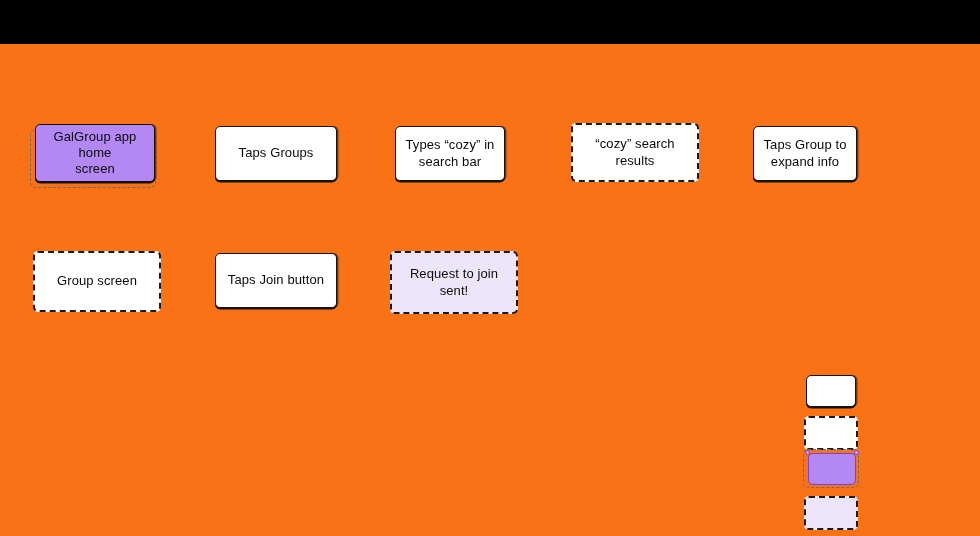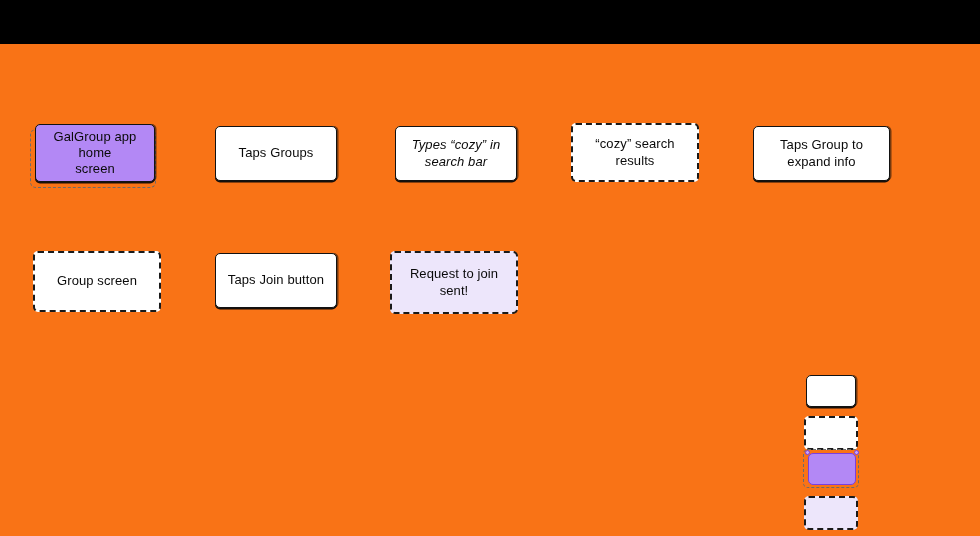--- a/index.html
+++ b/index.html
@@ -95,31 +95,31 @@
 
   <div class="node solid fill-purple" style="left:35px; top:80px; width:120px; height:58px; z-index:2;">
     <span>GalGroup app home
 screen</span>
   </div>
 
   <div class="node solid fill-white" style="left:215px; top:82px; width:122px; height:55px;justify-content:center;">
     <span>Taps Groups</span>
   </div>
 
-  <div class="node solid fill-white" style="left:395px; top:82px; width:122px; height:55px;font-style:italic;">
+  <div class="node solid fill-white" style="left:395px; top:82px; width:110px; height:55px;">
     <span>Types “cozy” in
 search bar</span>
   </div>
 
   <div class="node dashed fill-white" style="left:571px; top:79px; width:128px; height:59px;">
     <span>“cozy” search
 results</span>
   </div>
 
-  <div class="node solid fill-white" style="left:753px; top:82px; width:137px; height:55px;">
+  <div class="node solid fill-white" style="left:753px; top:82px; width:104px; height:55px;">
     <span>Taps Group to
 expand info</span>
   </div>
 
   <div class="node dashed fill-white" style="left:33px; top:207px; width:128px; height:61px;">
     <span>Group screen</span>
   </div>
 
   <div class="node solid fill-white" style="left:215px; top:209px; width:122px; height:55px;align-items:center;">
     <span>Taps Join button</span>

